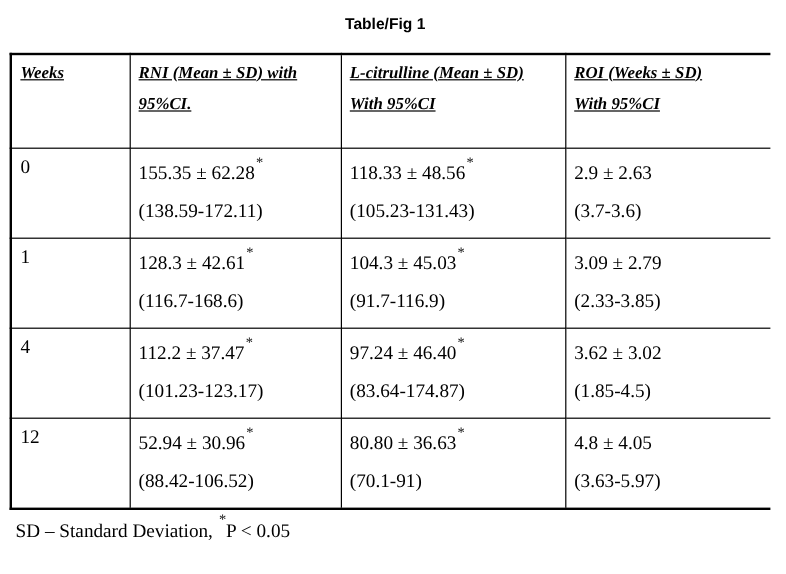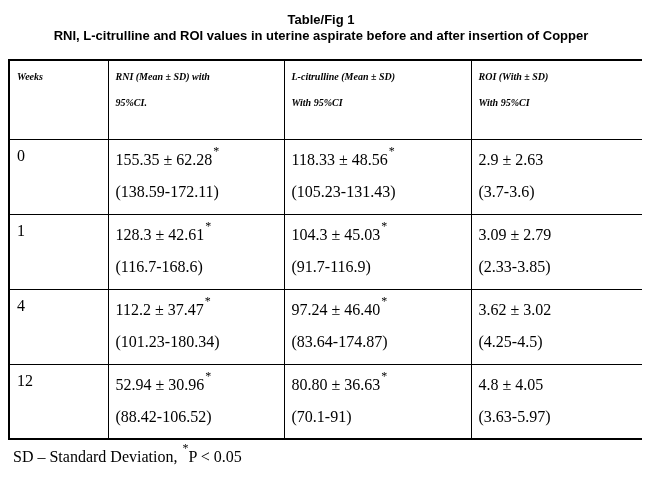--- a/index.html
+++ b/index.html
@@ -14,36 +14,35 @@
   .figure-table {
     border-collapse:collapse; table-layout:fixed;
     margin:16px 0 0 8px; width:640px; border:2px solid #000;
   }
   .figure-table th, .figure-table td {
     border:1px solid #000; vertical-align:top; text-align:left;
     padding:6px 4px 0 7px; overflow:hidden;
   }
   .figure-table thead tr { height:79px; }
   .figure-table tbody tr { height:75px; }
-  .figure-table th { font-style:italic; font-weight:bold; font-size:10px; }
+  .figure-table th { font-style:italic; font-weight:bold; font-size:14px;text-decoration:underline; }
   .figure-table td { font-size:16px; font-weight:normal; }
   .cell-line { line-height:19px; white-space:nowrap; }
   td .cell-line + .cell-line { margin-top:13px; }
   th .cell-line + .cell-line { margin-top:7px; }
   .star { font-size:12px; position:relative; top:-4px; margin-left:1px; font-style:normal; }
   .footnote { font-size:16px; margin:3px 0 0 13px; line-height:19px; }
 </style>
 </head>
 <body>
 
 <div class="page">
 
   <div class="title-block">
     <div>Table/Fig 1</div>
-    <div>RNI, L-citrulline and ROI values in uterine aspirate before and after insertion of Copper</div>
   </div>
 
   <table class="figure-table">
     <colgroup>
       <col style="width:99px">
         <col style="width:176px">
         <col style="width:187px">
         <col style="width:178px">
     </colgroup>
     <thead>
@@ -54,21 +53,21 @@
         </th>
         <th>
           <div class="cell-line">RNI (Mean ± SD) with</div>
           <div class="cell-line">95%CI.</div>
         </th>
         <th>
           <div class="cell-line">L-citrulline (Mean ± SD)</div>
           <div class="cell-line">With 95%CI</div>
         </th>
         <th>
-          <div class="cell-line">ROI (With ± SD)</div>
+          <div class="cell-line">ROI (Weeks ± SD)</div>
           <div class="cell-line">With 95%CI</div>
         </th>
       </tr>
     </thead>
     <tbody>
 
       <tr>
         <td>
           <div class="cell-line">0</div>
         </td>
@@ -103,29 +102,29 @@
           <div class="cell-line">(2.33-3.85)</div>
         </td>
       </tr>
 
       <tr>
         <td>
           <div class="cell-line">4</div>
         </td>
         <td>
           <div class="cell-line"><span>112.2 ± 37.47</span><sup class="star">*</sup></div>
-          <div class="cell-line">(101.23-180.34)</div>
+          <div class="cell-line">(101.23-123.17)</div>
         </td>
         <td>
           <div class="cell-line"><span>97.24 ± 46.40</span><sup class="star">*</sup></div>
           <div class="cell-line">(83.64-174.87)</div>
         </td>
         <td>
           <div class="cell-line"><span>3.62 ± 3.02</span><sup class="star"></sup></div>
-          <div class="cell-line">(4.25-4.5)</div>
+          <div class="cell-line">(1.85-4.5)</div>
         </td>
       </tr>
 
       <tr>
         <td>
           <div class="cell-line">12</div>
         </td>
         <td>
           <div class="cell-line"><span>52.94 ± 30.96</span><sup class="star">*</sup></div>
           <div class="cell-line">(88.42-106.52)</div>

